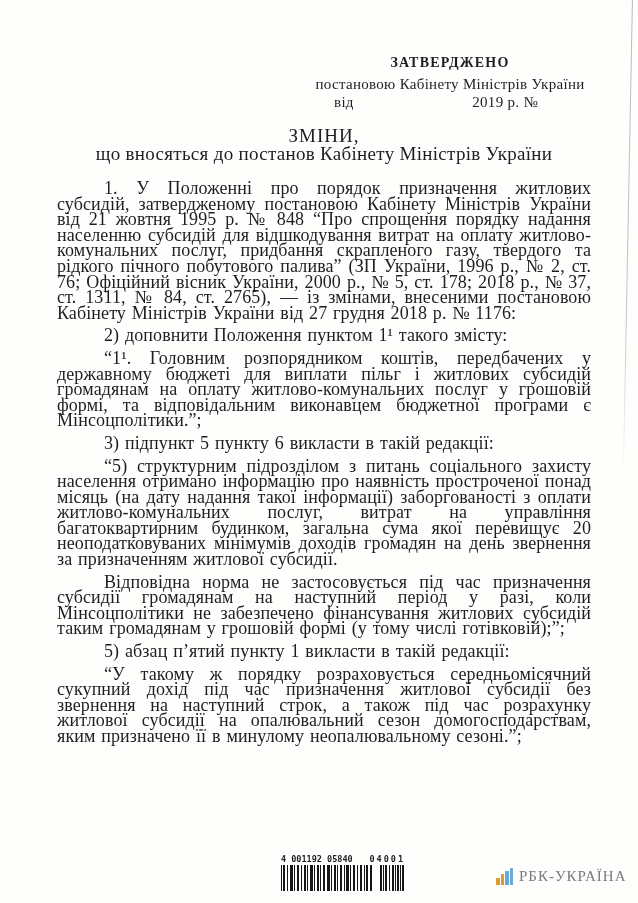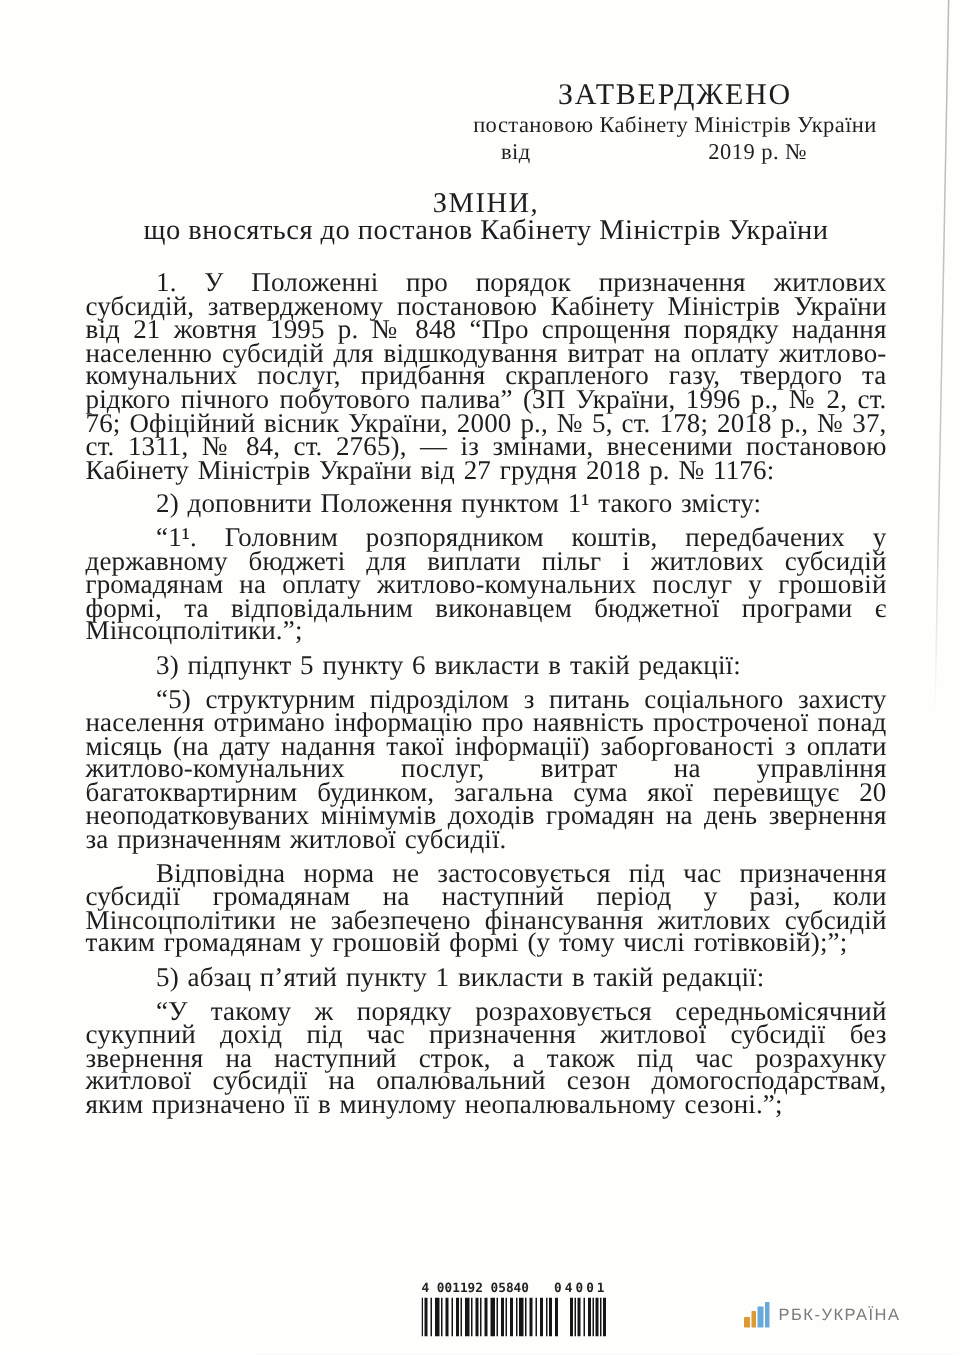--- a/index.html
+++ b/index.html
@@ -17,21 +17,21 @@
   .scan-line{
     position:absolute;top:-4px;left:632px;width:1px;height:480px;
     background:linear-gradient(#b9b9b9,#c7c7c7 70%,rgba(200,200,200,0));
     transform:rotate(1.1deg);transform-origin:top left;
   }
   .approval{
     position:absolute;top:54px;left:306px;width:288px;
     font-size:15px;line-height:18px;text-align:center;
     letter-spacing:.3px;
   }
-  .approval .stamp{font-size:20px;letter-spacing:1.2px;margin-bottom:3px;}
+  .approval .stamp{font-size:14px;letter-spacing:1.2px;margin-bottom:3px;font-weight:bold;}
   .approval .date-line{
     display:flex;justify-content:space-between;
     padding:0 56px 0 28px;
   }
   .doc-title{
     position:absolute;top:127px;left:57px;width:534px;
     text-align:center;font-size:19px;line-height:18px;letter-spacing:.3px;
   }
   .doc-title .main{letter-spacing:1px;}
   .body-text{
@@ -55,22 +55,22 @@
   .brandmark{
     position:absolute;left:496px;top:868px;
     display:flex;align-items:center;gap:6px;
   }
   .brand-icon{
     width:17px;height:17px;
     display:flex;align-items:flex-end;gap:1px;
   }
   .brand-icon i{flex:1;display:block;border-radius:.5px;}
   .brand-label{
-    font-family:Liberation Sans, sans-serif;
-    font-size:11px;letter-spacing:1px;font-weight:400;
+    font-family:Liberation Serif, serif;
+    font-size:15px;letter-spacing:1px;font-weight:400;
     white-space:nowrap;
   }
 </style>
 </head>
 <body>
 
 <div class="page">
 
   <div class="scan-line"></div>
 

